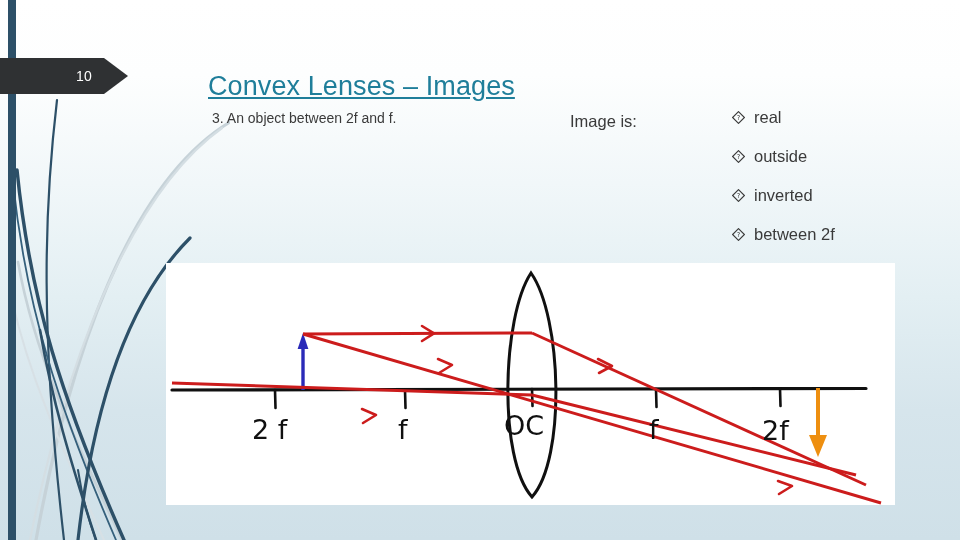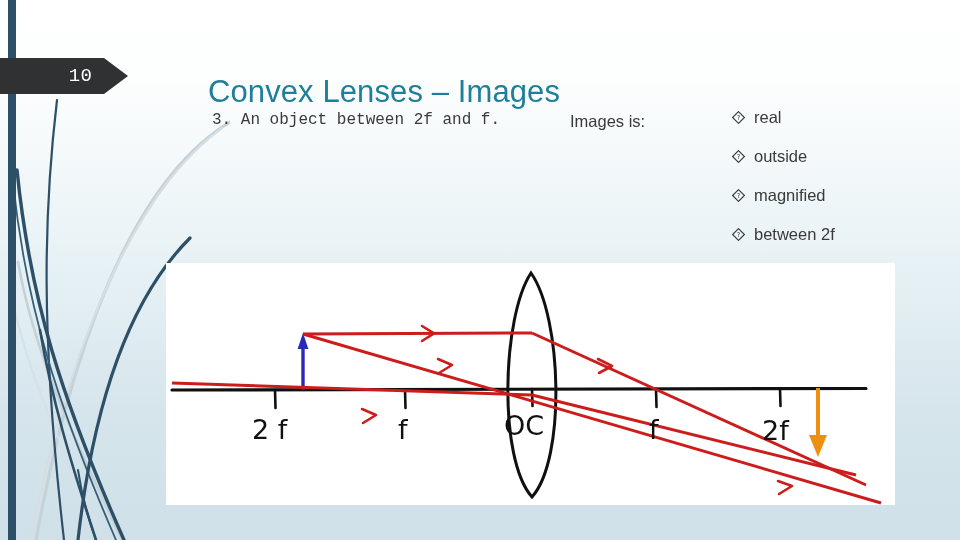--- a/index.html
+++ b/index.html
@@ -52,48 +52,48 @@
     background: #2f3133;
     clip-path: polygon(0 0, 104px 0, 128px 50%, 104px 100%, 0 100%);
     display: flex;
     align-items: center;
     justify-content: flex-end;
     box-sizing: border-box;
     padding-right: 36px;
   }
   #page-banner .num {
     color: #ffffff;
-    font-size: 19px;
-    font-family: Liberation Mono, monospace;
+    font-size: 14px;
+    font-family: Liberation Sans, sans-serif;
     letter-spacing: .2px;
     line-height: 1;
   }
 
   
   #slide-title {
     position: absolute;
     left: 208px; top: 54px;
     width: 660px;
     color: #1f7e9a;
-    font-size: 31px;
+    font-size: 27px;
     font-weight: 400;
     line-height: 1.1;
     letter-spacing: .1px;
     white-space: nowrap;
+    text-decoration: underline;
   }
 
   
   #statement {
     position: absolute;
     left: 212px; top: 110px;
-    font-size: 16px;
+    font-size: 14px;
     color: #3a3a3a;
     white-space: nowrap;
     line-height: 1.25;
-    font-family: Liberation Mono, monospace;
   }
   #image-is {
     position: absolute;
     left: 570px; top: 111px;
     font-size: 16.5px;
     color: #3a3a3a;
     white-space: nowrap;
     line-height: 1.25;
   }
 
@@ -163,21 +163,21 @@
     <div id="left-bar"></div>
   </div>
 
   <div id="page-banner">
     <span class="num">10</span>
   </div>
 
   <h1 id="slide-title">Convex Lenses – Images</h1>
 
   <div id="statement">3.  An object between 2f and f.</div>
-  <div id="image-is">Images is:</div>
+  <div id="image-is">Image is:</div>
 
   <div id="attr-list">
 
     <div class="attr-row">
       <span class="attr-bullet">
         <svg width="13" height="13" viewBox="0 0 13 13">
           <polygon points="6.5,0.6 12.4,6.5 6.5,12.4 0.6,6.5" fill="none" stroke="#3a3a3a" stroke-width="1.1"></polygon>
           <text x="6.5" y="9.1" font-size="6.6" font-family="DejaVu Sans, sans-serif" fill="#3a3a3a" text-anchor="middle">?</text>
         </svg>
       </span>
@@ -194,21 +194,21 @@
       <span class="attr-label">outside</span>
     </div>
 
     <div class="attr-row">
       <span class="attr-bullet">
         <svg width="13" height="13" viewBox="0 0 13 13">
           <polygon points="6.5,0.6 12.4,6.5 6.5,12.4 0.6,6.5" fill="none" stroke="#3a3a3a" stroke-width="1.1"></polygon>
           <text x="6.5" y="9.1" font-size="6.6" font-family="DejaVu Sans, sans-serif" fill="#3a3a3a" text-anchor="middle">?</text>
         </svg>
       </span>
-      <span class="attr-label">magnified</span>
+      <span class="attr-label">inverted</span>
     </div>
 
     <div class="attr-row">
       <span class="attr-bullet">
         <svg width="13" height="13" viewBox="0 0 13 13">
           <polygon points="6.5,0.6 12.4,6.5 6.5,12.4 0.6,6.5" fill="none" stroke="#3a3a3a" stroke-width="1.1"></polygon>
           <text x="6.5" y="9.1" font-size="6.6" font-family="DejaVu Sans, sans-serif" fill="#3a3a3a" text-anchor="middle">?</text>
         </svg>
       </span>
       <span class="attr-label">between 2f</span>

